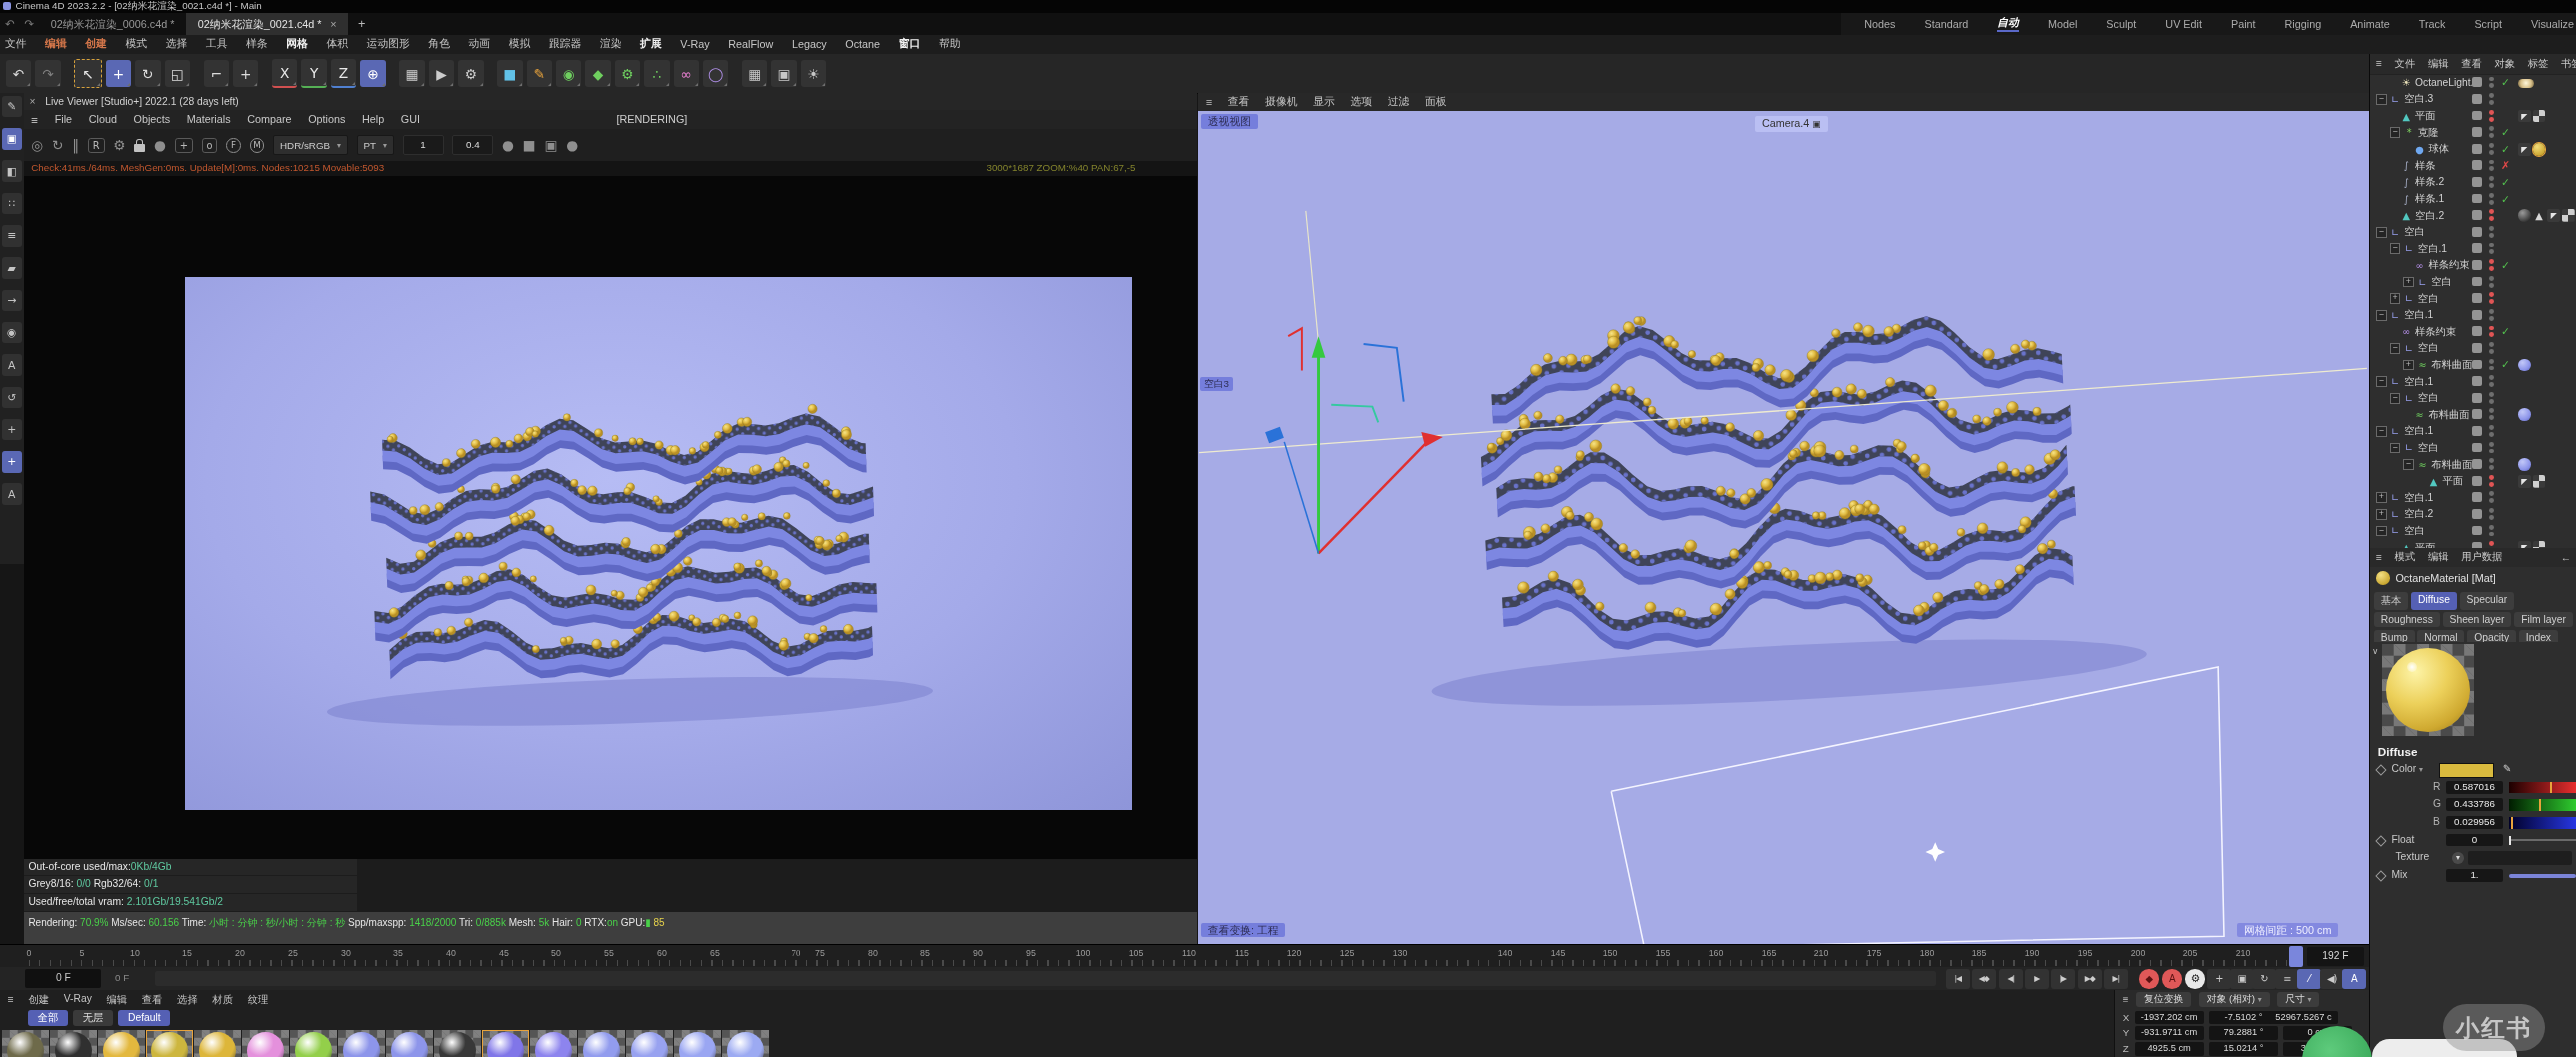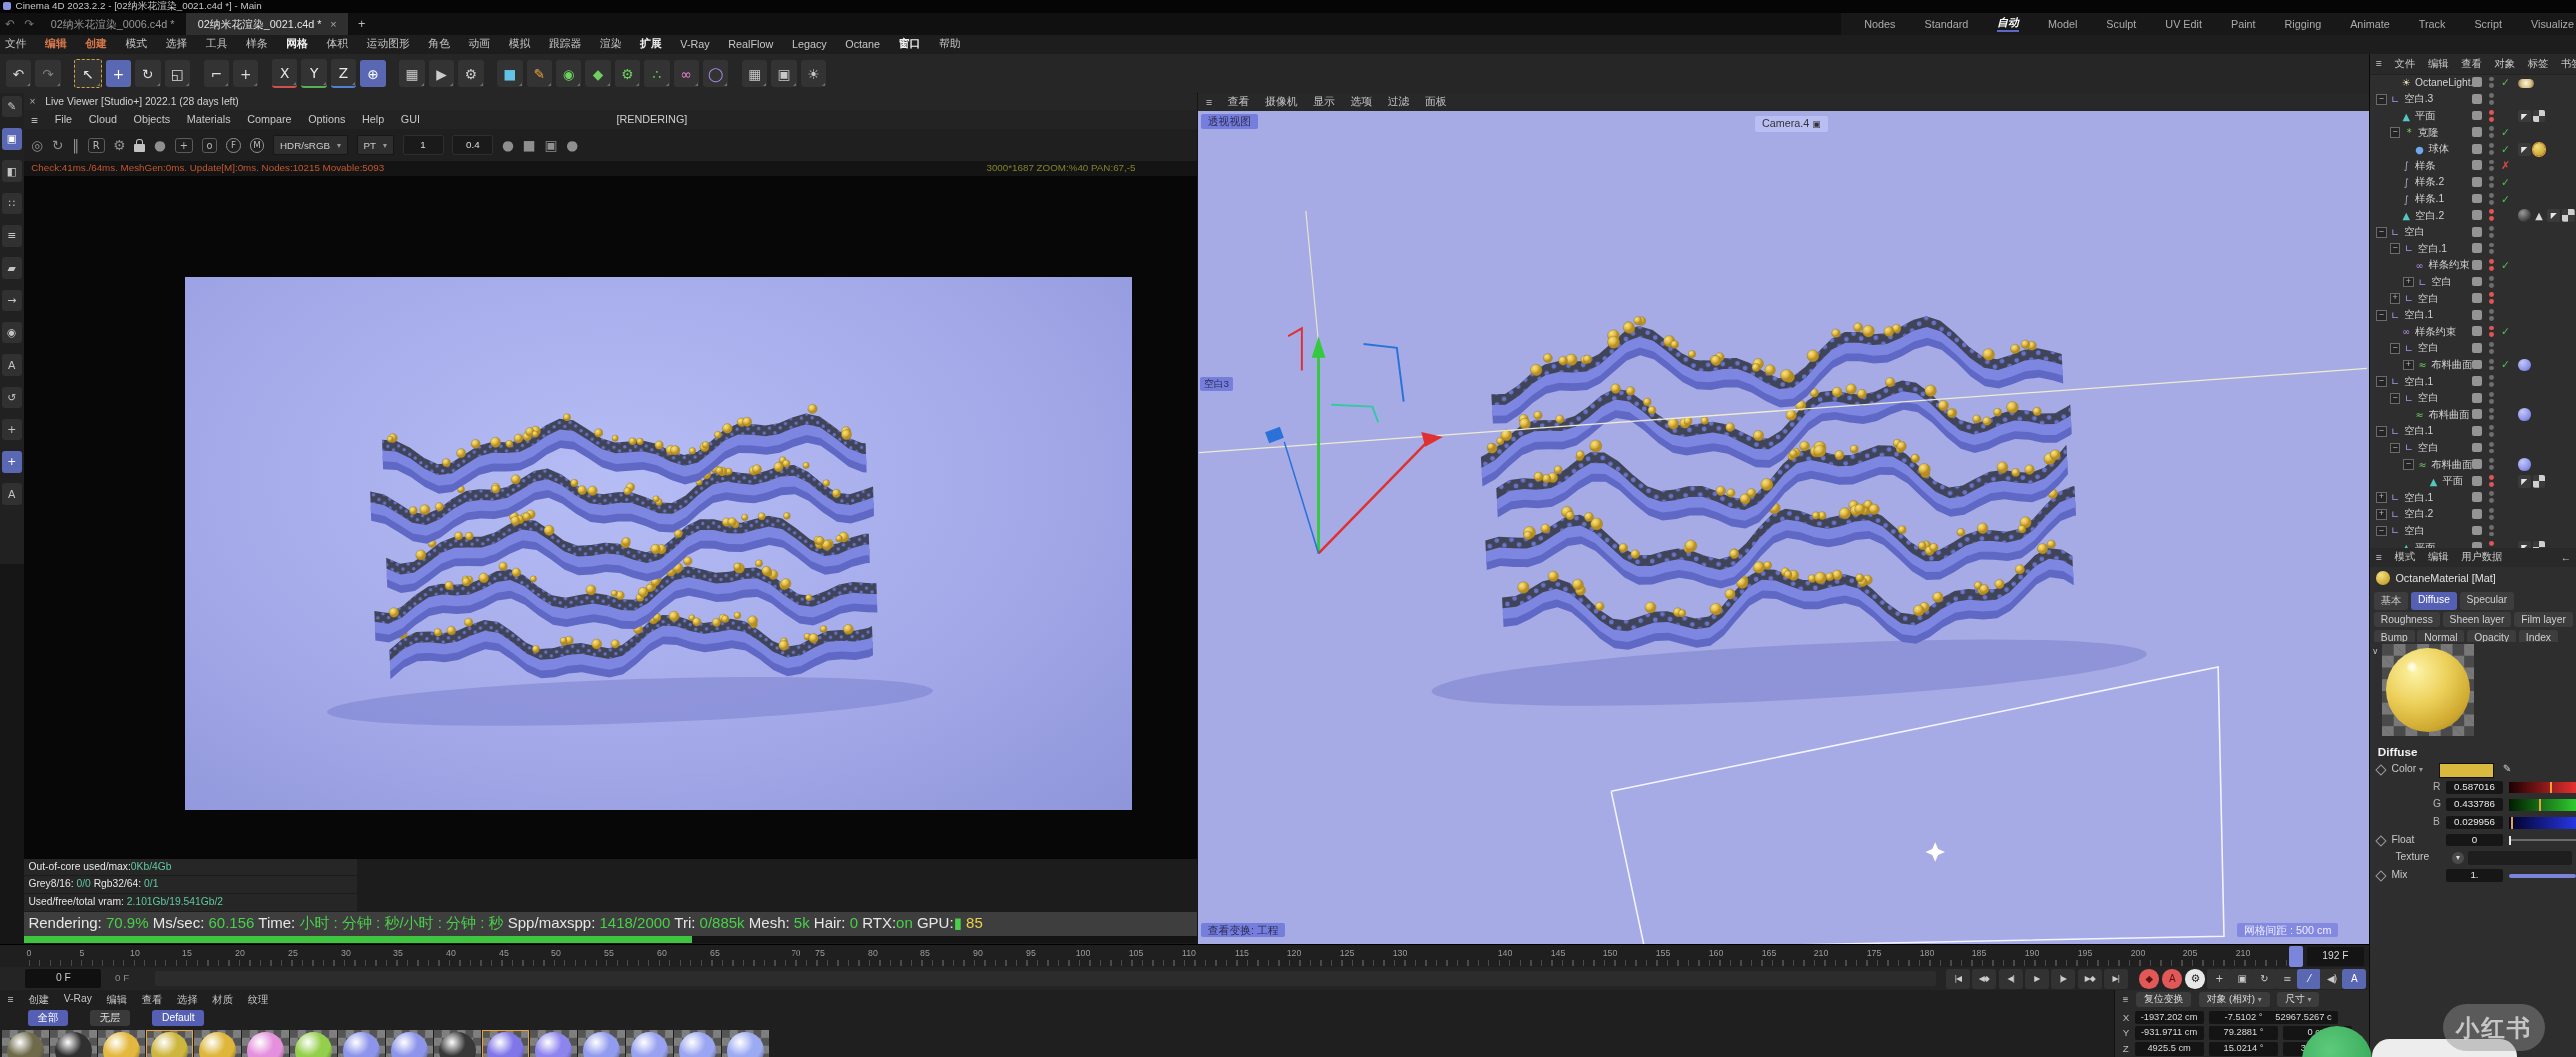--- a/index.html
+++ b/index.html
@@ -47,21 +47,21 @@
   .lock:before{content:"";position:absolute;left:2px;top:-4.9px;width:4.9px;height:3.9px;border:1.5px solid #c2c2c2;border-bottom:none;border-radius:2.9px 2.9px 0 0;}
   .lvdrop{height:17.6px;background:#2e2e2e;border:1px solid #171717;border-radius:2px;font-size:9.8px;color:#ccc;display:flex;align-items:center;padding:0 5.9px;gap:6.9px;flex:none;}
   .lvfield{height:17.6px;width:39px;background:#1a1a1a;border:1px solid #2e2e2e;border-radius:2px;font-size:9.8px;color:#ddd;text-align:center;line-height:17.6px;flex:none;}
   .lvcheck{height:14.7px;font-size:9.8px;color:#c2572e;padding-left:7.8px;line-height:14.7px;position:relative;background:#141414;}
   .lvres{position:absolute;right:61px;color:#83832c;}
   .lvcanvas{position:relative;height:683px;background:#070707;overflow:hidden;}
   .lvimg{position:absolute;left:161px;top:101px;width:947px;height:533px;background:radial-gradient(ellipse at 45% 38%,#b6bcf4 0%,#a4aae9 55%,#8e95d9 100%);}
   .statbox{width:329px;height:16.6px;background:#262626;margin-bottom:1px;font-size:10.3px;line-height:16.6px;padding-left:4.9px;white-space:nowrap;overflow:hidden;}
   .statbox .l,.renderline .l{color:#e6e6e6;}
   .statbox .v{color:#5fc9a0;}
-  .renderline{height:24px;background:#3e3e3e;font-size:15px;line-height:21.5px;padding-left:4.9px;white-space:nowrap;overflow:hidden;}
+  .renderline{height:32px;background:#3e3e3e;font-size:10px;line-height:21.5px;padding-left:4.9px;white-space:nowrap;overflow:hidden;}
   .renderline .v{color:#49d049;}
   .renderline .w{color:#e8d44c;}
   .progress{height:6.9px;background:#141414;}
   .progress>div{height:100%;background:#3ec43e;}
   
   #vp{position:absolute;left:1198px;top:93px;width:1171px;height:851px;background:#262626;}
   .vpmenu{height:17.6px;background:#282828;display:flex;gap:15.7px;align-items:center;font-size:10.8px;color:#c4c4c4;padding-left:7.8px;}
   .vpcanvas{position:relative;width:1171px;height:834px;background:#a6abe6;overflow:hidden;}
   .vlabel{position:absolute;background:rgba(113,121,219,.92);color:#2e2e55;font-size:10.8px;line-height:14.7px;padding:0 6.9px;border-radius:2px;white-space:nowrap;}
   .vlabel.cam{background:rgba(186,192,243,.95);color:#333;}
@@ -123,21 +123,21 @@
   .rangelabel{position:absolute;left:115px;top:4.9px;font-size:9.8px;color:#8a8a8a;}
   .rangestrip{position:absolute;left:155px;top:3.9px;width:1781px;height:14.7px;background:#2c2c2c;border-radius:2px;}
   .tbtn{position:absolute;top:2px;width:23.5px;height:19.6px;background:#323232;border-radius:2.9px;color:#ccc;font-size:7.8px;display:flex;align-items:center;justify-content:center;font-family:"DejaVu Sans",sans-serif;letter-spacing:-1px;}
   .tbtn.red{border-radius:50%;width:19.6px;height:19.6px;background:#e05858;color:#5c1212;font-size:9.8px;}
   .tbtn.ring{border-radius:50%;width:19.6px;height:19.6px;background:#e8e8e8;color:#222;font-size:10.8px;}
   .tbtn.blue{background:#5a68b4;color:#fff;font-size:9.8px;}
   .tbtn.plain{font-size:9.8px;}
   
   #matman{position:absolute;left:0;top:990px;width:2114px;height:67px;background:#1f1f1f;}
   .mmmenu{height:15.7px;display:flex;gap:14.7px;align-items:center;font-size:10.3px;color:#c6c6c6;padding:2px 0 0 7.8px;}
-  .mmchips{position:absolute;left:7.8px;top:19.6px;display:flex;gap:22px;padding-left:20px;}
+  .mmchips{position:absolute;left:7.8px;top:19.6px;display:flex;gap:5px;padding-left:20px;}
   .chip{height:16.6px;padding:0 9.8px;border-radius:2.9px;background:#3a3a3a;font-size:10.3px;color:#ddd;line-height:16.6px;}
   .chip.on{background:#5560b4;color:#fff;}
   #swatches{position:absolute;left:2px;top:40px;display:flex;gap:1px;}
   .sw{width:47px;height:39px;position:relative;background-color:#555;background-image:linear-gradient(45deg,#808080 25%,transparent 25%,transparent 75%,#808080 75%),linear-gradient(45deg,#808080 25%,transparent 25%,transparent 75%,#808080 75%);background-size:15.7px 15.7px;background-position:0 0,7.8px 7.8px;}
   .sw.sel{outline:1px solid #e8a33c;outline-offset:-1px;}
   .swb{position:absolute;left:4.9px;top:2px;width:37px;height:37px;border-radius:50%;}
   
   #coords{position:absolute;left:2114px;top:990px;width:254px;height:67px;background:#2a2a2a;border-left:1px solid #101010;font-size:9.8px;}
   .chead{position:absolute;left:0;top:2px;width:254px;height:15.7px;display:flex;gap:7.8px;align-items:center;padding-left:7.8px;}
   .cbtn{background:#3c3c3c;border-radius:2.9px;color:#ddd;padding:1px 7.8px;white-space:nowrap;}

